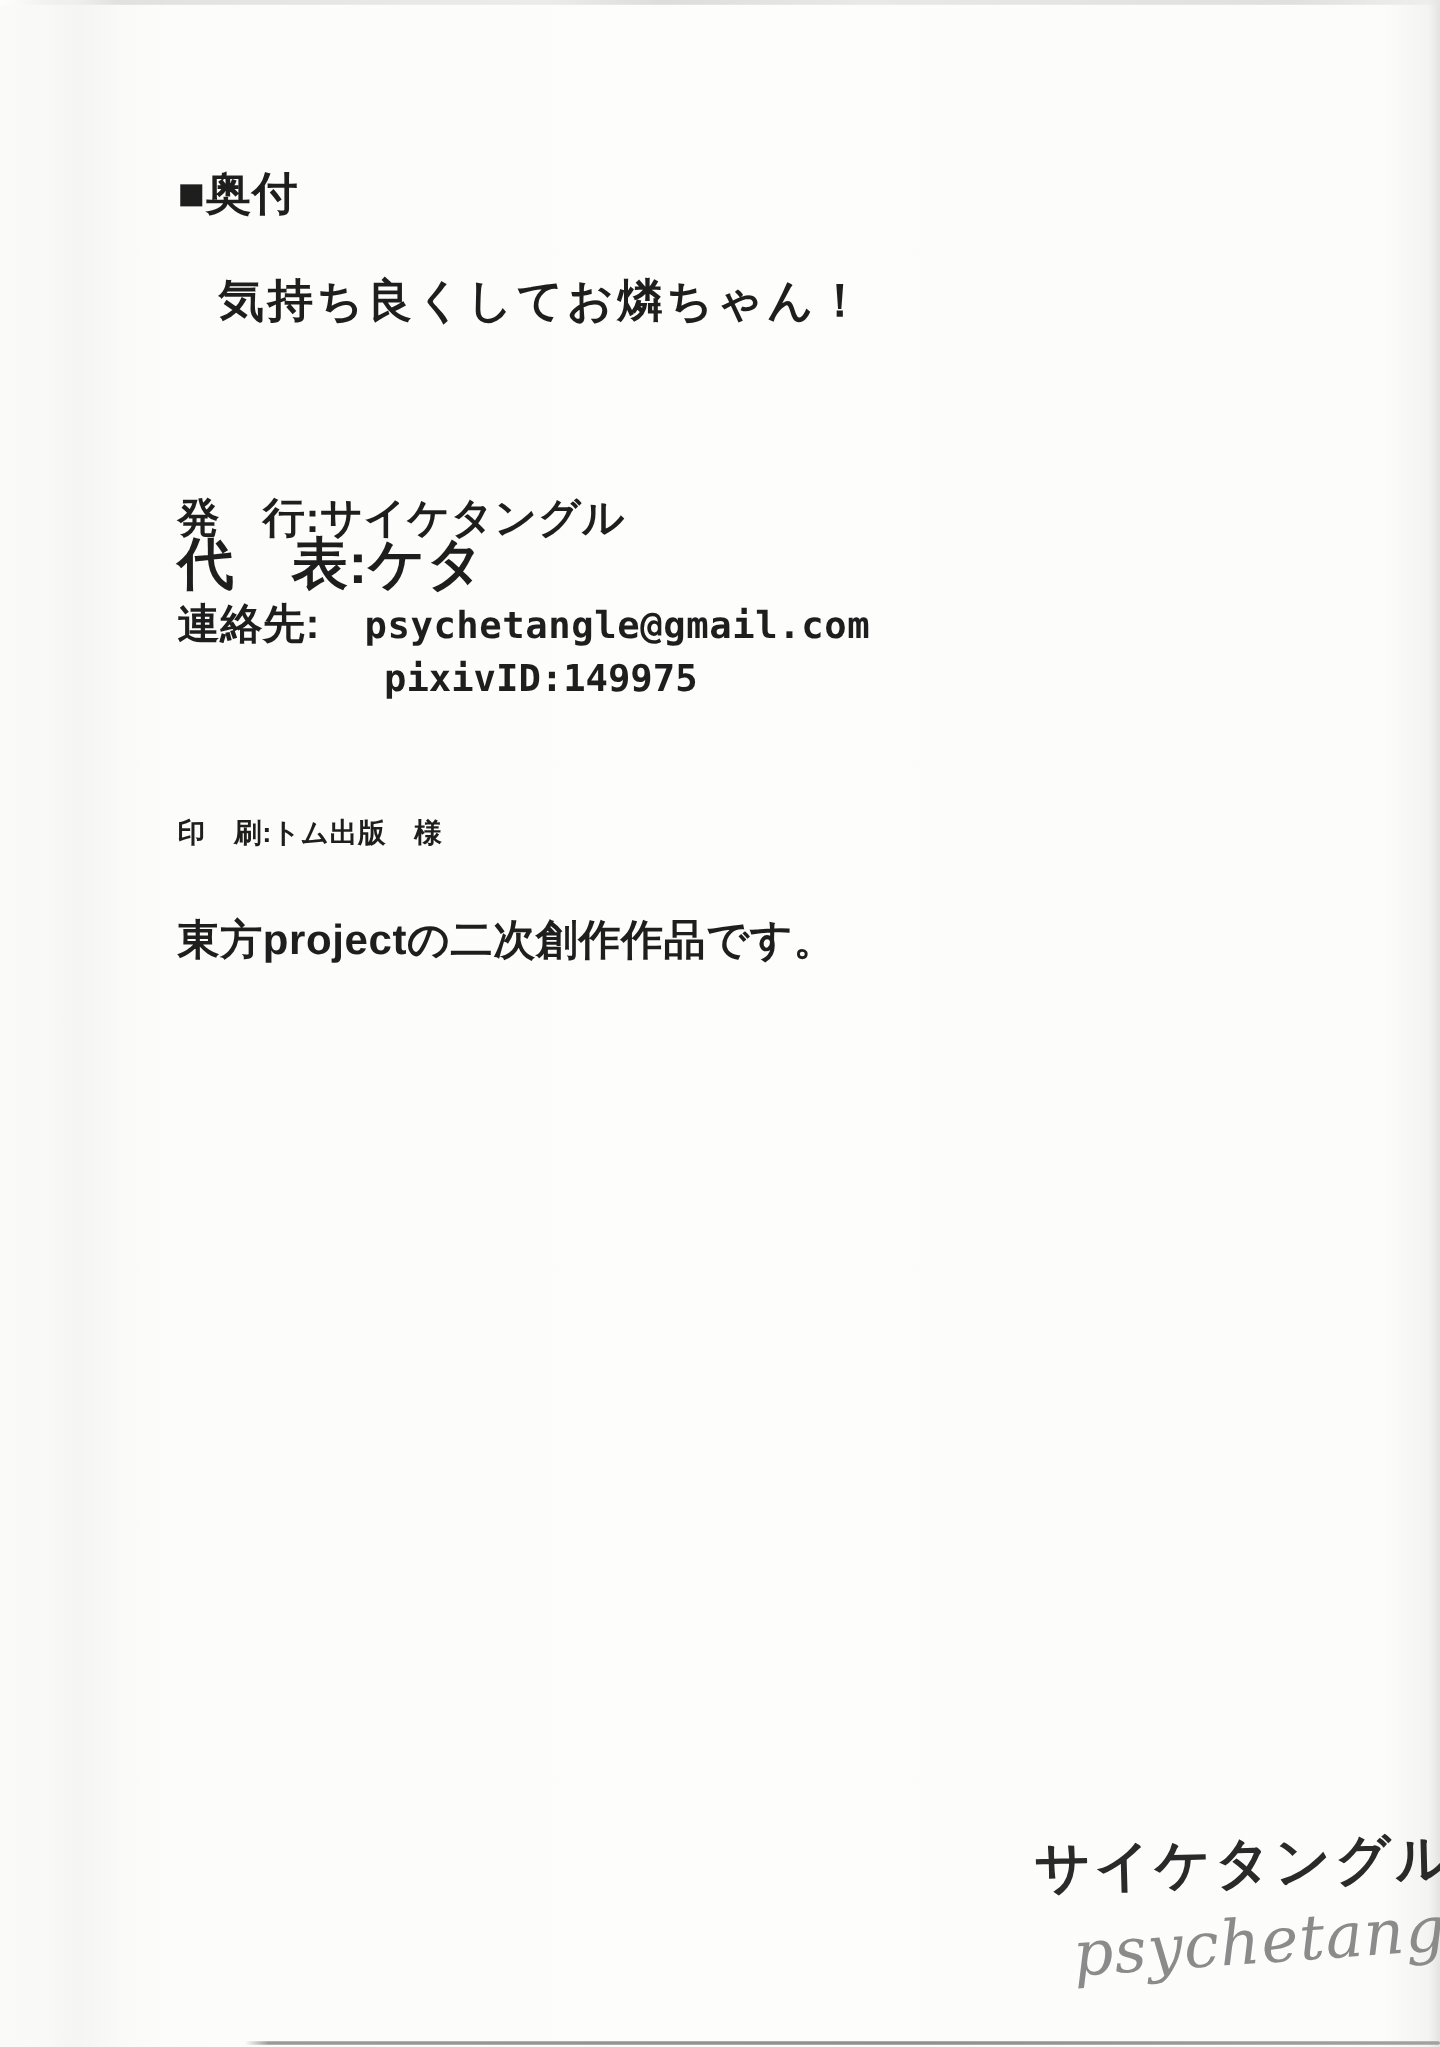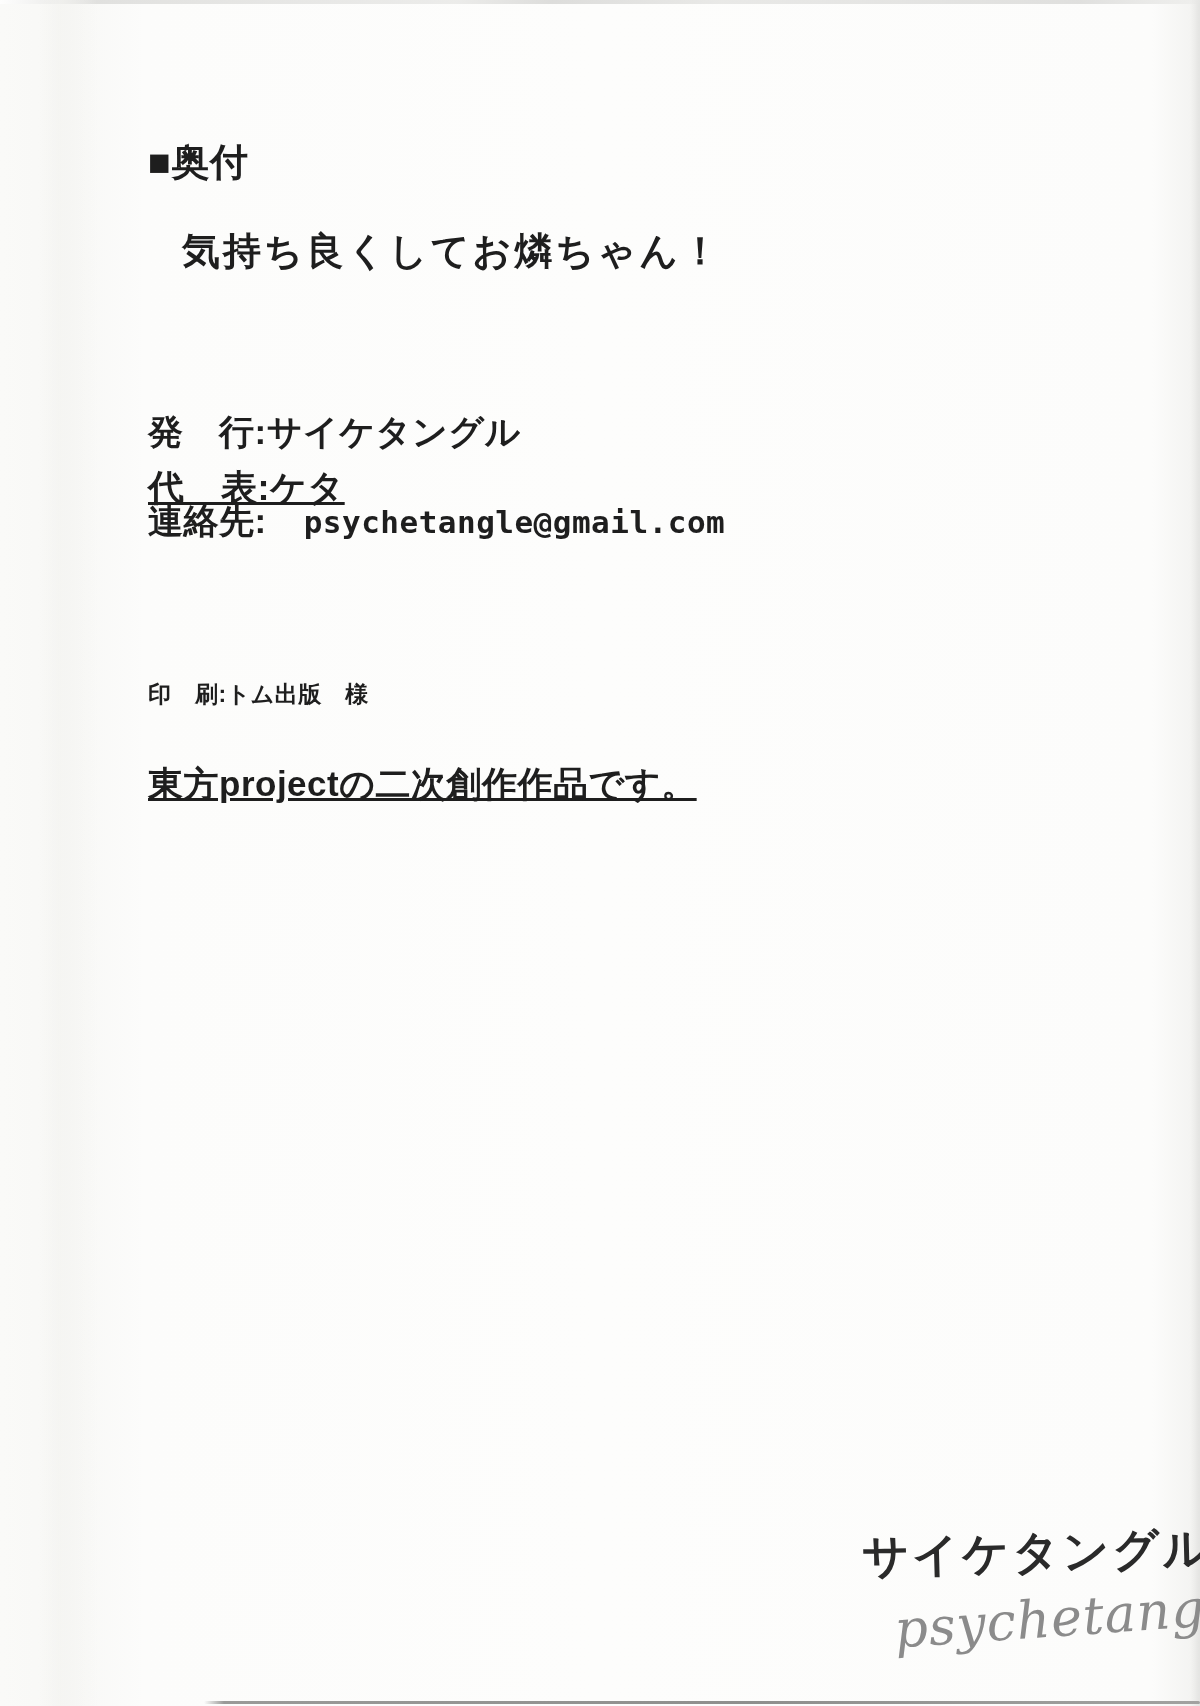--- a/index.html
+++ b/index.html
@@ -68,27 +68,27 @@
   }
   .mono {
     font-family: "DejaVu Sans Mono", monospace;
     font-weight: bold;
     margin-left: 37px;
   }
   .heading       { top: 141px; left: 148px; font-size: 38px; }
   .title         { top: 230px; left: 146px; font-size: 38px; }
   .publish       { top: 321px; left: 148px; font-size: 35px; }
   .publisher     { top: 412px; left: 148px; font-size: 35px; }
-  .representative{ top: 468px; left: 148px; font-size: 36px; text-decoration: underline; }
+  .representative{ top: 444px; left: 148px; font-size: 47px; }
   .contact       { top: 501px; left: 148px; font-size: 35px; }
   .contact .mono, .publish .num { font-size: 31px; }
   .pixiv         { top: 549px; left: 283px; font-size: 31px; }
   .printer       { top: 638px; left: 148px; font-size: 23px; margin-top: 44px; }
   .note1         { top: 720px; left: 148px; font-size: 35px; }
-  .note2         { top: 764px; left: 148px; font-size: 35px; text-decoration: underline; }
+  .note2         { top: 764px; left: 148px; font-size: 35px; }
   
   .sig-jp {
     top: 1527px; left: 862px;
     font-size: 46px;
     font-family: "Liberation Sans", sans-serif;
     font-weight: bold;
     letter-spacing: 3px;
     transform: rotate(-1.5deg);
     color: #2a2a2a;
   }
@@ -114,20 +114,21 @@
 
   <div class="line mincho title">気持ち良くしてお燐ちゃん！</div>
 
 
   <div class="line gothic publisher"><span>発　行:</span><span>サイケタングル</span></div>
 
   <div class="line gothic representative"><span>代　表:</span><span>ケタ</span></div>
 
   <div class="line gothic contact"><span>連絡先:</span><span class="mono">psychetangle@gmail.com</span></div>
 
+  <div class="line mono pixiv">pixivID:149975</div>
 
   <div class="line gothic printer"><span>印　刷:</span><span>トム出版　様</span></div>
 
 
   <div class="line gothic note2">東方projectの二次創作作品です。</div>
 
   <div class="line sig-jp">サイケタングル</div>
 
   <div class="line sig-en" style="color: rgb(139, 139, 139);">psychetangle</div>
 

